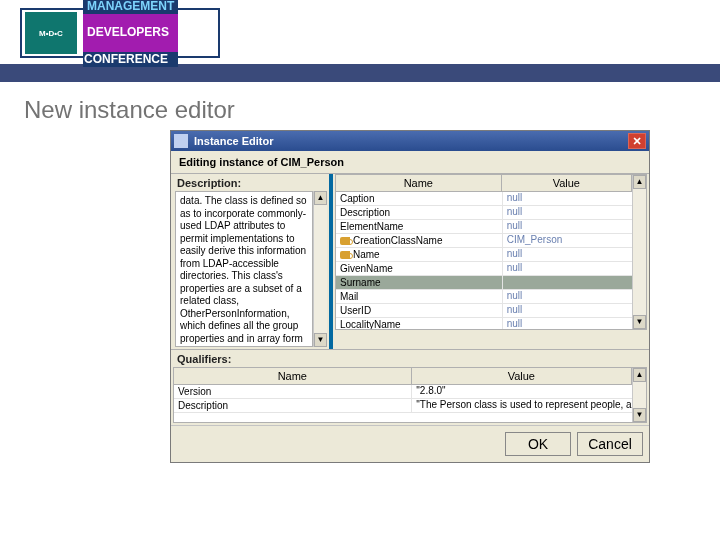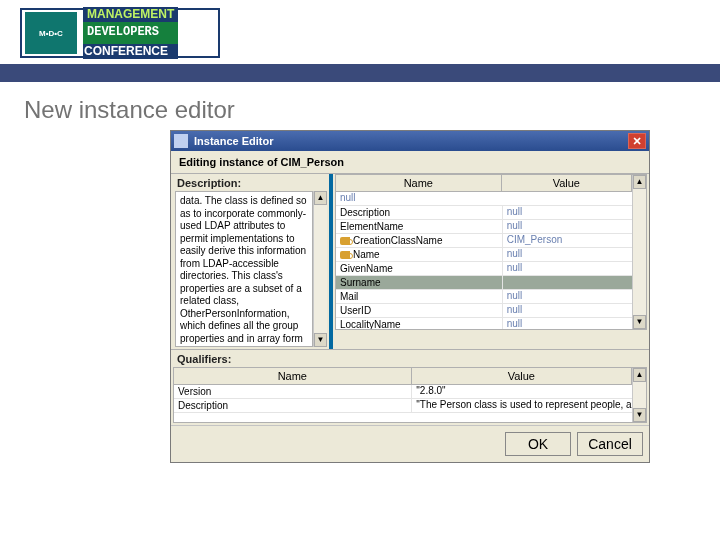--- a/index.html
+++ b/index.html
@@ -17,22 +17,22 @@
     width: 200px; height: 50px; border: 2px solid #1a3a6e;
     display: flex; align-items: center; background: #fff;
     padding: 3px; font-weight: bold;
   }
   .logo-icon {
     width: 52px; height: 42px; background: #0f766e; margin-right: 6px;
     display: flex; align-items: center; justify-content: center;
     color: #fff; font-size: 8px;
   }
   .logo-text { display: flex; flex-direction: column; font-size: 12px; line-height: 1.1; }
-  .logo-line1 { background: #1a3a6e; color: #bef264; padding: 1px 4px; }
-  .logo-line2 { background: #15803d; color: #fff; padding: 4px 4px; font-family: Liberation Mono, monospace; }
+  .logo-line1 { background: #1a3a6e; color: #7dd3fc; padding: 1px 4px; }
+  .logo-line2 { background: #a21caf; color: #fff; padding: 12px 4px; }
   .logo-line3 { background: #1a3a6e; color: #fff; padding: 1px 1px; }
   .slide-title { flex: 1; text-align: center; font-size: 32px; font-weight: 400; padding-top: 2px; }
   .divider { height: 18px; background: #3a4a7a; margin-top: 6px; }
   .subtitle { font-size: 24px; font-weight: 400; padding: 14px 24px 6px 24px; color: #737373; }
   .editor-wrap { margin: 0 70px 0 170px; }
   .window {
     border: 1px solid #7a7a7a;
     background: #ece9d8;
     font-size: 11px;
     width: 480px;
@@ -142,20 +142,23 @@
 
       <div class="props-panel">
         <div class="props-grid">
           <div class="grid-body">
             <div class="grid-head">
               <div class="gh-cell gh-name">Name</div>
               <div class="gh-cell gh-val">Value</div>
             </div>
             <div id="prop-rows">
                 <div class="grid-row">
+                  <div class="gc-name">
+                    <span>Caption</span>
+                  </div>
                   <div class="gc-val">null</div>
                 </div>
                 <div class="grid-row">
                   <div class="gc-name">
                     <span>Description</span>
                   </div>
                   <div class="gc-val">null</div>
                 </div>
                 <div class="grid-row">
                   <div class="gc-name">

